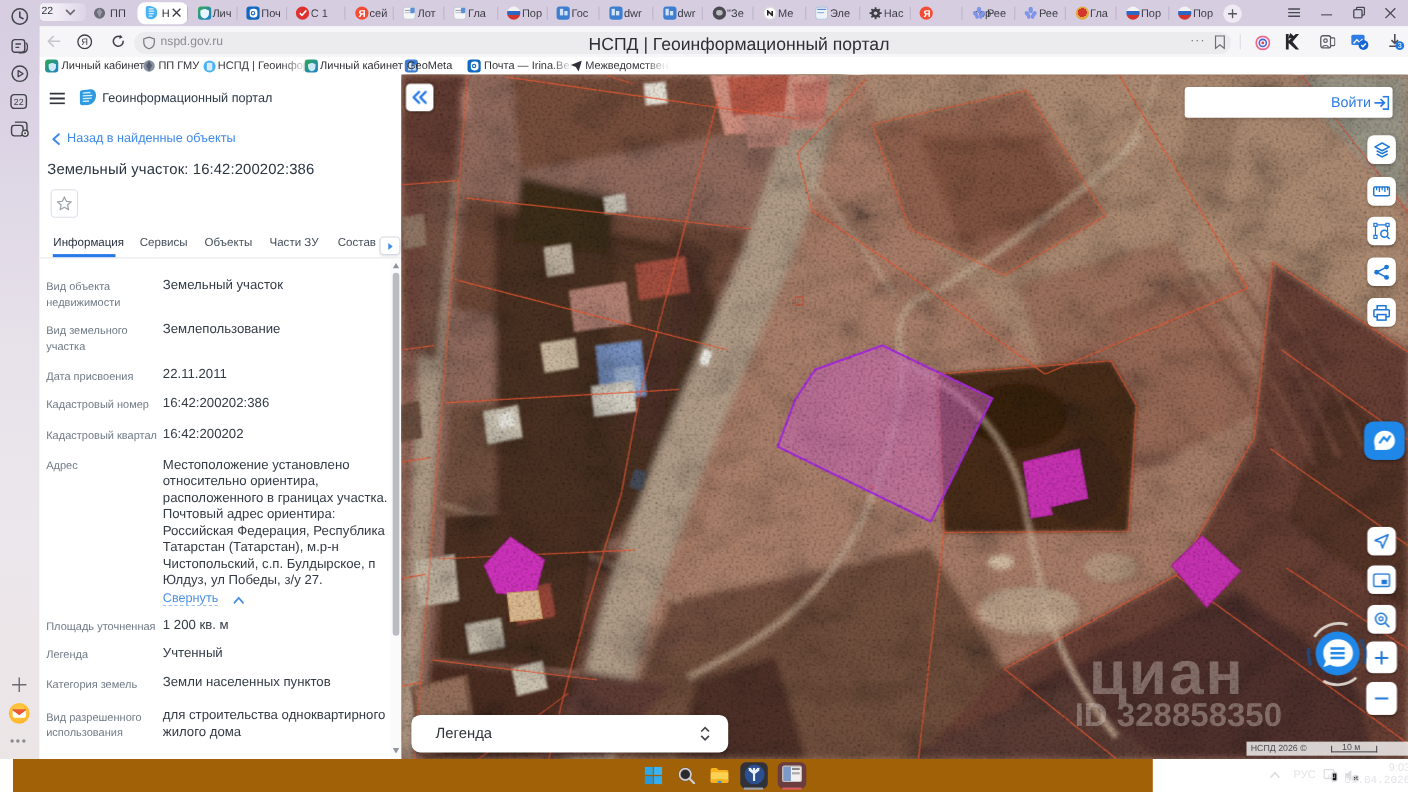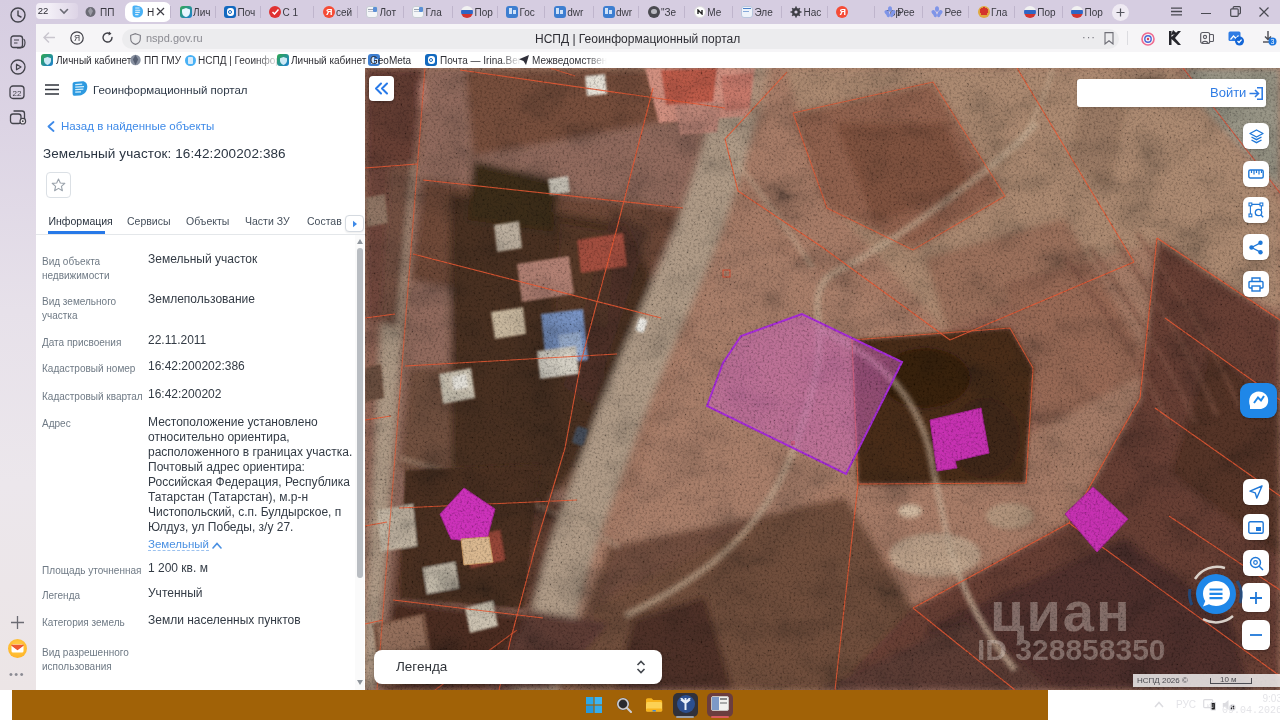--- a/index.html
+++ b/index.html
@@ -192,21 +192,21 @@
   <svg class="abs" style="left:101px;top:7px" width="13" height="13" viewBox="0 0 13 13">
       <path d="M11 6.5 A4.5 4.5 0 1 1 8.5 2.5" stroke="#3f3f46" stroke-width="1.4" fill="none" stroke-linecap="round"></path>
       <path d="M8 0.5 L10.5 2.8 L7.5 4.5 Z" fill="#3f3f46"></path>
     </svg>
 
   <div class="abs" style="left:122px;top:5px;width:997px;height:20px;border-radius:10px;background:#ececee;"></div>
   <svg class="abs" style="left:130px;top:9px" width="11" height="12" viewBox="0 0 11 12">
       <path d="M5.5 0.7 L10.3 2.3 L10.3 5.5 C10.3 8.7 8.3 10.6 5.5 11.4 C2.7 10.6 0.7 8.7 0.7 5.5 L0.7 2.3 Z" stroke="#7a7a82" stroke-width="1.1" fill="none"></path>
     </svg>
   <div class="abs" style="left:146px;top:8px;font-size:11px;color:#8b8b92;">nspd.gov.ru</div>
-  <div class="abs" style="left:535px;top:8px;width:192px;font-size:12px;color:#2e2e34;text-align:center;white-space:nowrap;">НСПД | Геоинформационный портал</div>
+  <div class="abs" style="left:535px;top:8px;width:192px;font-size:16px;color:#2e2e34;text-align:center;white-space:nowrap;">НСПД | Геоинформационный портал</div>
   <div class="abs" style="left:1082px;top:13px;width:13px;height:2px;color:#6e6e76;font-size:11px;letter-spacing:1px;line-height:0;">···</div>
   <svg class="abs" style="left:1104px;top:8px" width="10" height="13" viewBox="0 0 10 13">
       <path d="M1 0.6 L9 0.6 L9 12 L5 8.8 L1 12 Z" stroke="#6e6e76" stroke-width="1.1" fill="none"></path>
     </svg>
   <div class="abs" style="left:1127px;top:7px;width:1px;height:14px;background:#dcdce0;"></div>
 
   <svg class="abs" style="left:1141px;top:7.5px" width="14" height="14" viewBox="0 0 14 14">
       <circle cx="7" cy="7" r="6" stroke="#ef6a8f" stroke-width="1.6" fill="none"></circle>
       <circle cx="7" cy="7" r="3.2" stroke="#4a67d6" stroke-width="1.4" fill="none"></circle>
       <circle cx="7" cy="7" r="1.2" fill="#d3405c"></circle>
@@ -342,31 +342,32 @@
   <div class="lbl" style="top:227px;">Вид земельного<br>участка</div>
   <div class="val" style="top:224px;">Землепользование</div>
   <div class="lbl" style="top:268px;">Дата присвоения</div>
   <div class="val" style="top:265px;">22.11.2011</div>
   <div class="lbl" style="top:294px;white-space:nowrap;">Кадастровый номер</div>
   <div class="val" style="top:291px;">16:42:200202:386</div>
   <div class="lbl" style="top:322px;white-space:nowrap;">Кадастровый квартал</div>
   <div class="val" style="top:319px;">16:42:200202</div>
   <div class="lbl" style="top:349px;">Адрес</div>
   <div class="val" style="top:347px;white-space:nowrap;">Местоположение установлено<br>относительно ориентира,<br>расположенного в границах участка.<br>Почтовый адрес ориентира:<br>Российская Федерация, Республика<br>Татарстан (Татарстан), м.р-н<br>Чистопольский, с.п. Булдырское, п<br>Юлдуз, ул Победы, з/у 27.</div>
-  <div class="abs" style="left:112px;top:470px;font-size:11.5px;color:#4a90e2;border-bottom:1px dashed #9cc2ef;">Земельный</div>
+  <div class="abs" style="left:112px;top:470px;font-size:11.5px;color:#4a90e2;border-bottom:1px dashed #9cc2ef;">Свернуть</div>
   <svg class="abs" style="left:176px;top:474px" width="10" height="7" viewBox="0 0 10 7">
       <path d="M1 6 L5 1.5 L9 6" stroke="#4a90e2" stroke-width="1.6" fill="none" stroke-linecap="round"></path>
     </svg>
   <div class="lbl" style="top:496px;white-space:nowrap;">Площадь уточненная</div>
   <div class="val" style="top:493px;">1 200 кв. м</div>
   <div class="lbl" style="top:521px;">Легенда</div>
   <div class="val" style="top:518px;">Учтенный</div>
   <div class="lbl" style="top:548px;">Категория земель</div>
   <div class="val" style="top:545px;">Земли населенных пунктов</div>
   <div class="lbl" style="top:578px;">Вид разрешенного<br>использования</div>
+  <div class="val" style="top:575px;white-space:nowrap;">для строительства одноквартирного<br>жилого дома</div>
 
   <div class="abs" style="left:319px;top:167px;width:9px;height:455px;background:#fafafa;"></div>
   <svg class="abs" style="left:321px;top:171px" width="6" height="5" viewBox="0 0 6 5">
       <path d="M3 0 L6 5 L0 5 Z" fill="#8f959c"></path>
     </svg>
   <svg class="abs" style="left:321px;top:612px" width="6" height="5" viewBox="0 0 6 5">
       <path d="M3 5 L6 0 L0 0 Z" fill="#8f959c"></path>
     </svg>
   <div class="abs" style="left:320.5px;top:180px;width:6px;height:330px;border-radius:3px;background:#b9bdc2;"></div>
 </div>

